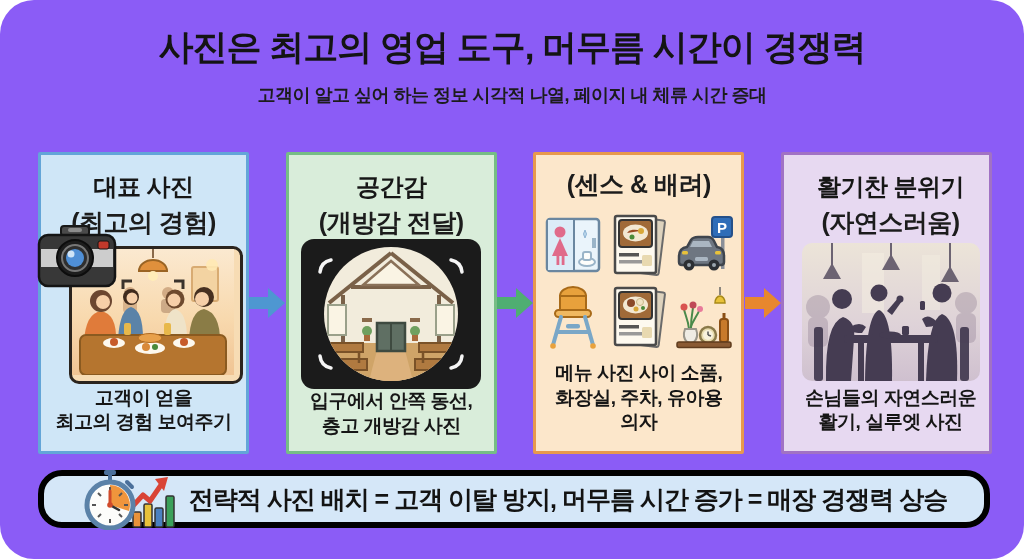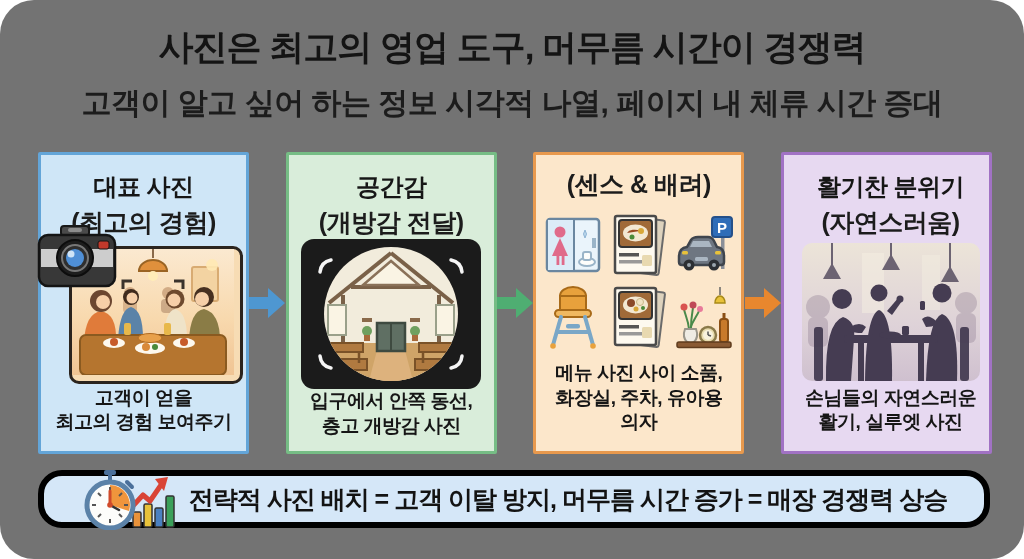--- a/index.html
+++ b/index.html
@@ -1,19 +1,19 @@
 <!DOCTYPE html>
 <html><head>
 <meta charset="utf-8">
 <style>
   html,body{margin:0;padding:0;background:#ffffff;font-family:"Liberation Sans","DejaVu Sans",sans-serif;}
-  .page{position:relative;width:1024px;height:559px;background:#737373;border-radius:34px;overflow:hidden;}
+  .page{position:relative;width:1024px;height:559px;background:#8b5cf6;border-radius:34px;overflow:hidden;}
   .header{position:absolute;top:24px;left:0;width:100%;text-align:center;}
   .title{font-size:35px;font-weight:800;color:#141414;letter-spacing:-1px;}
-  .subtitle{margin-top:12px;font-size:30px;font-weight:700;color:#1c1c1c;letter-spacing:-0.5px;}
+  .subtitle{margin-top:12px;font-size:18px;font-weight:700;color:#1c1c1c;letter-spacing:-0.5px;}
   .flow{position:absolute;top:152px;left:38px;right:32px;height:302px;display:flex;align-items:stretch;}
   .card{width:211px;flex:0 0 211px;border:3px solid;border-radius:2px;box-sizing:border-box;
         display:flex;flex-direction:column;align-items:center;padding:10px 8px 12px;}
   .arrow-cell{flex:1;display:flex;align-items:center;justify-content:center;}
   .card-title{font-size:24px;font-weight:800;color:#161616;letter-spacing:-0.5px;margin-top:6px;}
   .card-subtitle{font-size:25px;font-weight:700;color:#1c1c1c;letter-spacing:-0.5px;margin-top:3px;}
   .card-art{flex:1;width:100%;display:flex;align-items:center;justify-content:center;position:relative;}
   .card-caption{font-size:19px;font-weight:700;color:#161616;text-align:center;letter-spacing:-0.5px;
         line-height:1.3;white-space:pre-line;margin-bottom:4px;}
   .photo1-wrap{position:relative;width:168px;height:132px;margin-left:18px;}

